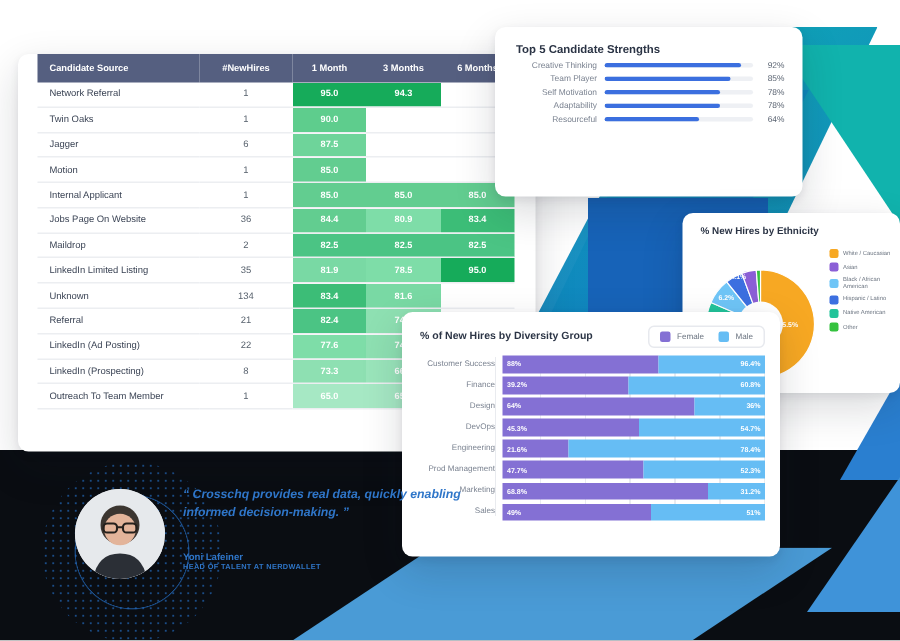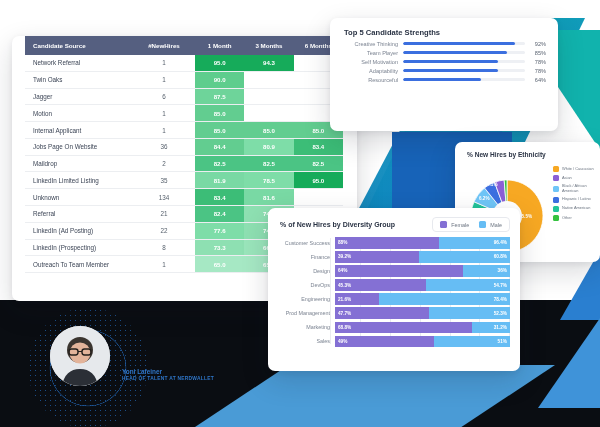--- a/index.html
+++ b/index.html
@@ -79,21 +79,21 @@
   table.qoh th.nh{width:54px;}
   table.qoh td{
     padding:4.4px 4px;text-align:center;color:#555f6b;border-bottom:1px solid #eceef1;
     white-space:nowrap;overflow:hidden;
   }
   table.qoh td.src{text-align:left;padding-left:8px;color:#3b4455;}
   table.qoh td.val{color:#fff;font-weight:bold;font-size:6.1px;}
   table.qoh td.blank{background:#fff;}
 
   
-  #strengths-card{left:330px;top:18px;width:228px;height:113px;}
+  #strengths-card{left:330px;top:18px;width:205px;height:113px;}
   .s-title{font-size:7.6px;font-weight:bold;color:#2b3445;padding:10px 0 2px 14px;}
   .s-row{display:flex;align-items:center;gap:5px;padding:1.5px 12px 1.5px 10px;}
   .s-label{font-size:5.6px;color:#7b8391;width:58px;text-align:right;}
   .s-track{flex:1;height:3.6px;border-radius:3px;background:#eef0f4;overflow:hidden;}
   .s-fill{height:100%;border-radius:3px;background:#3b6fdf;}
   .s-pct{font-size:5.6px;color:#5b6472;width:16px;text-align:right;}
 
   
   #ethnicity-card{left:455px;top:142px;width:145px;height:120px;overflow:hidden;}
   .e-title{font-size:6.6px;font-weight:bold;color:#2b3445;padding:9px 0 0 12px;}
@@ -459,17 +459,18 @@
       <svg width="60" height="60" viewBox="0 0 60 60">
         <rect width="60" height="60" fill="#e6e9ec"></rect>
         <circle cx="30" cy="24" r="13" fill="#3b3530"></circle>
         <circle cx="30" cy="27" r="10.5" fill="#e3b49a"></circle>
         <rect x="19" y="23" width="9" height="6" rx="2.4" fill="none" stroke="#25201c" stroke-width="1.4"></rect>
         <rect x="32" y="23" width="9" height="6" rx="2.4" fill="none" stroke="#25201c" stroke-width="1.4"></rect>
         <line x1="28" y1="25.5" x2="32" y2="25.5" stroke="#25201c" stroke-width="1.2"></line>
         <path d="M12 60 q3 -17 18 -17 q15 0 18 17 z" fill="#2b2f36"></path>
       </svg>
     </div>
+    <div class="t-quote">“ Crosschq provides real data, quickly enabling informed decision-making. ”</div>
     <div class="t-name">Yoni Lafeiner</div>
     <div class="t-role">HEAD OF TALENT AT NERDWALLET</div>
   </div>
 
 </div>
 
 </body></html>

